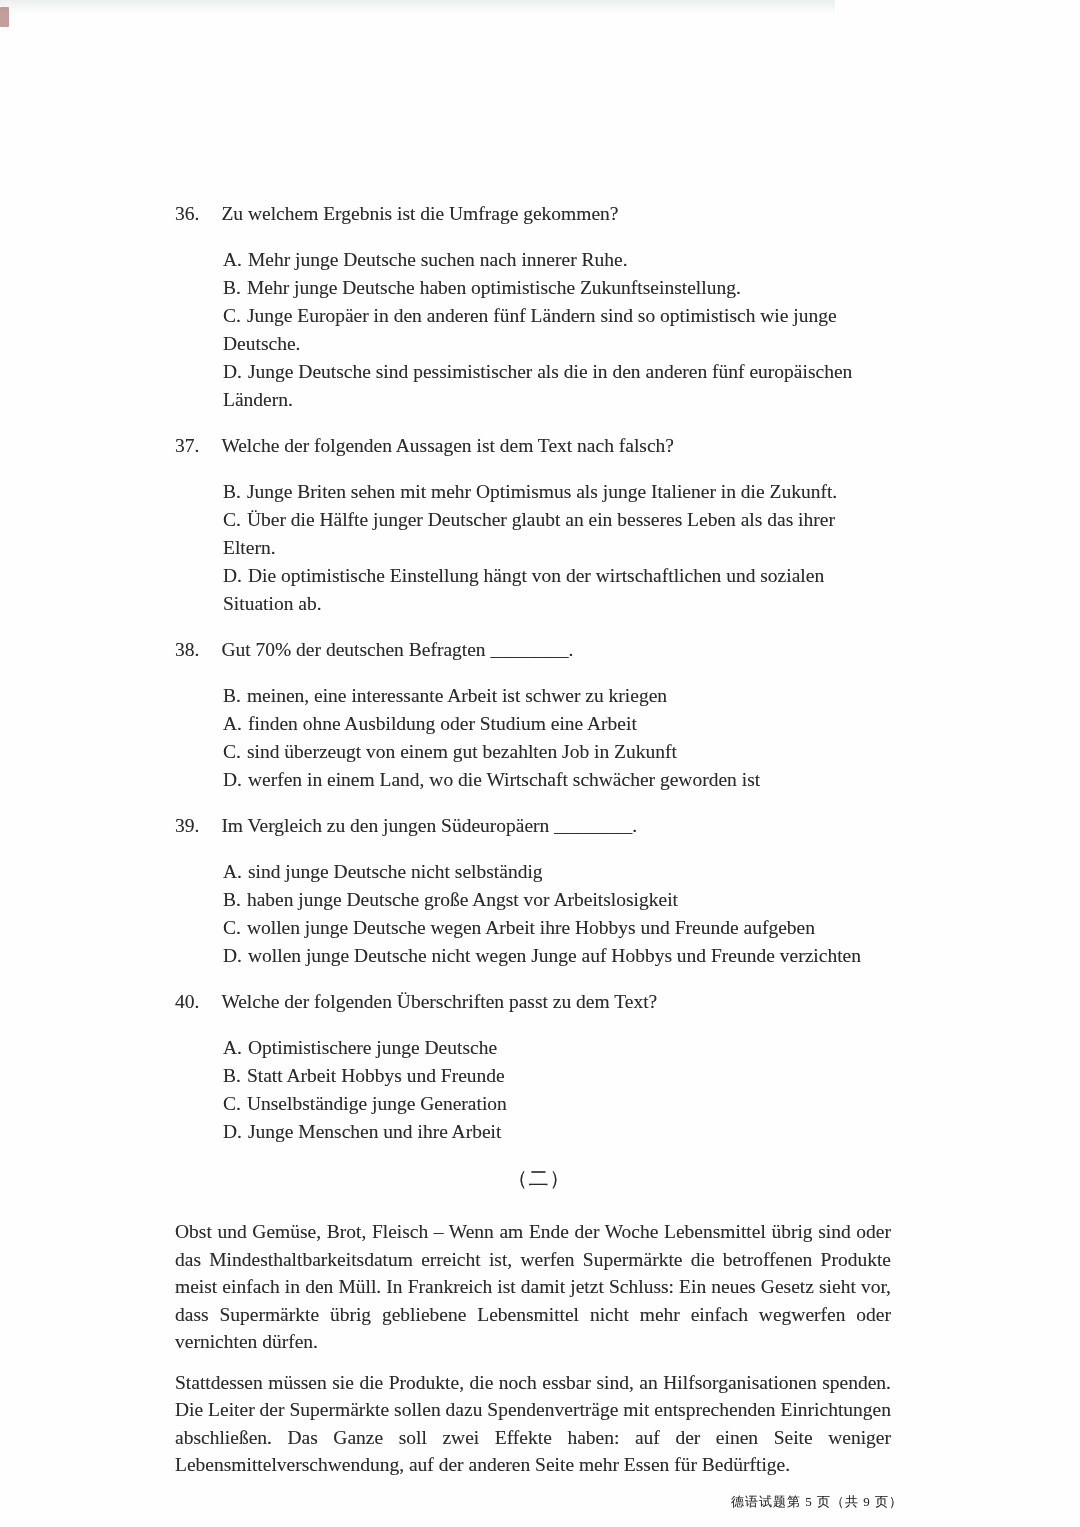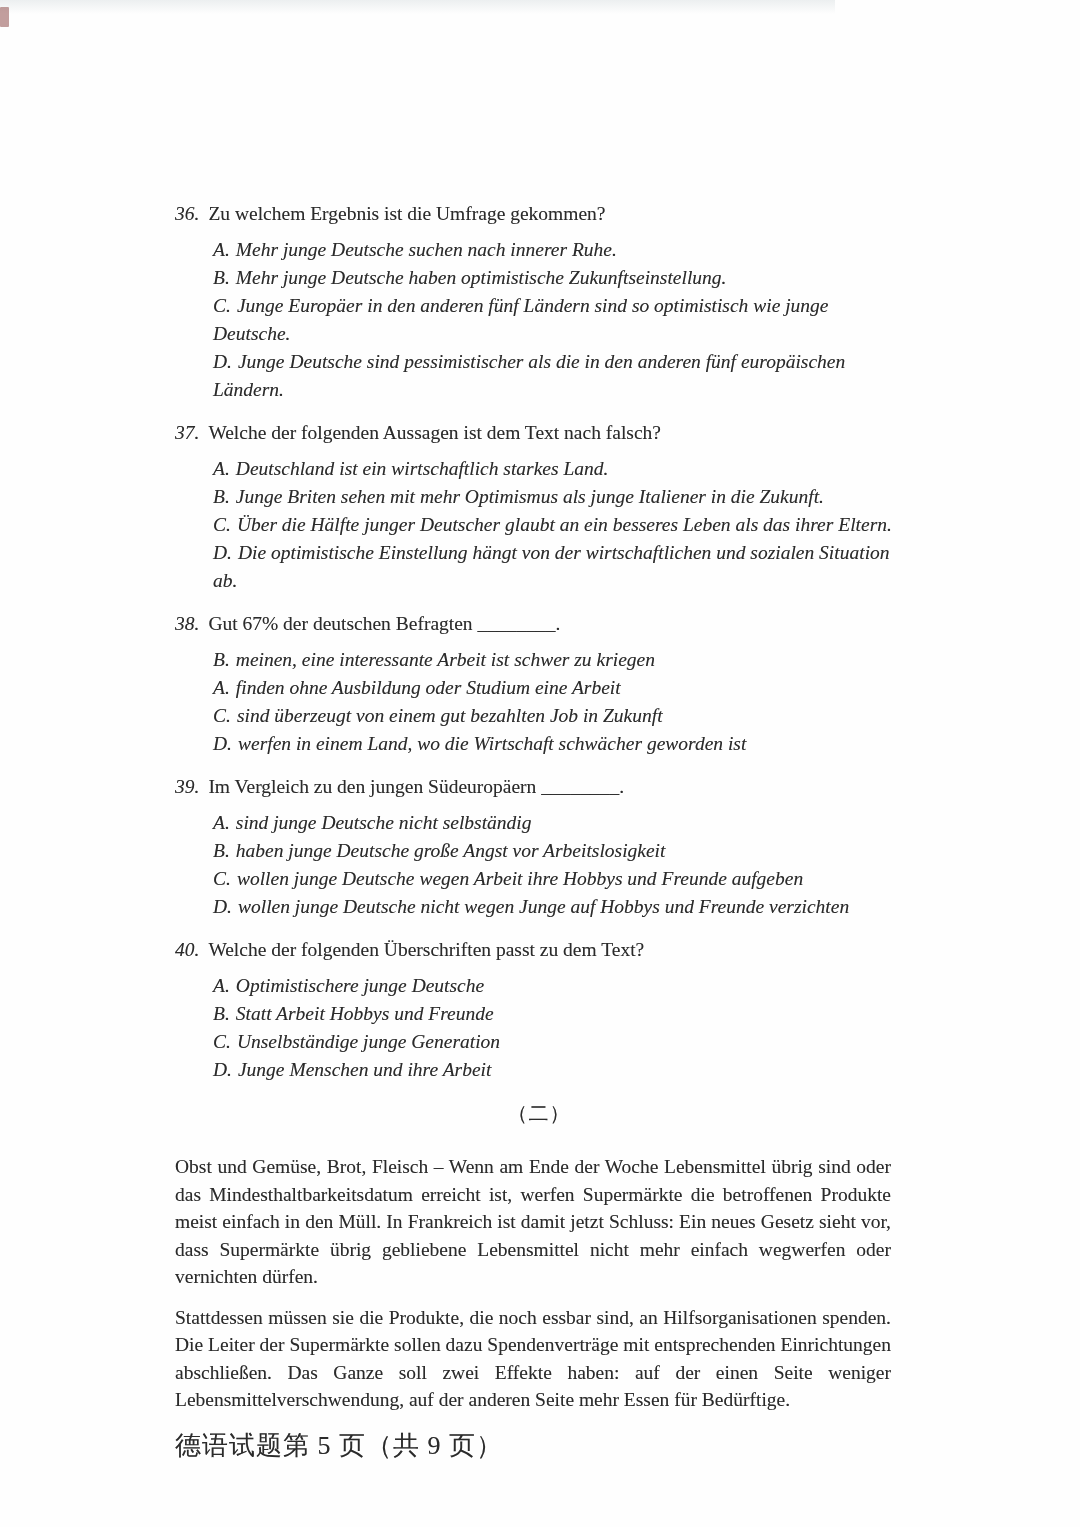--- a/index.html
+++ b/index.html
@@ -40,51 +40,49 @@
     font-size: 19.5px;
     text-shadow: 0 0 0.6px rgba(40,40,40,0.35);
   }
   .question {
     margin: 0 0 15px 0;
   }
   .stem {
     line-height: 28px;
   }
   .q-num {
-    margin-right: 9px;
-    font-style: italic;
+    margin-right: 22px;
   }
   .options {
     list-style: none;
-    margin: 8px;
+    margin: 18px;
     padding: 0 0 0 30px;
-    font-style: italic;
   }
   .options li {
     line-height: 28px;
   }
   .opt-label {
     margin-right: 6px;
   }
   .section-marker {
     text-align: center;
     line-height: 28px;
     margin: 8px 0 26px 0;
     font-size: 20px;
     letter-spacing: 1px;
   }
   .para {
     text-align: justify;
     line-height: 27.5px;
     margin: 0 12px 13px 0;
   }
   .footer {
-    text-align: left;
+    text-align: right;
     margin-top: 14px;
-    font-size: 26px;
+    font-size: 13px;
     letter-spacing: 1px;
   }
 </style>
 </head>
 <body>
 
 <div class="top-strip"></div>
 <div class="corner-mark"></div>
 
 <main class="content">
@@ -99,30 +97,29 @@
       <li><span class="opt-label">C.</span><span>Junge Europäer in den anderen fünf Ländern sind so optimistisch wie junge Deutsche.</span></li>
       <li><span class="opt-label">D.</span><span>Junge Deutsche sind pessimistischer als die in den anderen fünf europäischen Ländern.</span></li>
     </ul>
   </section>
 
   <section class="question">
     <div class="stem">
       <span class="q-num">37.</span><span>Welche der folgenden Aussagen ist dem Text nach falsch?</span>
     </div>
     <ul class="options">
-      <li><span class="opt-label">A.</span><span>Deutschland ist ein wirtschaftlich starkes Land.</span></li>
       <li><span class="opt-label">B.</span><span>Junge Briten sehen mit mehr Optimismus als junge Italiener in die Zukunft.</span></li>
       <li><span class="opt-label">C.</span><span>Über die Hälfte junger Deutscher glaubt an ein besseres Leben als das ihrer Eltern.</span></li>
       <li><span class="opt-label">D.</span><span>Die optimistische Einstellung hängt von der wirtschaftlichen und sozialen Situation ab.</span></li>
     </ul>
   </section>
 
   <section class="question">
     <div class="stem">
-      <span class="q-num">38.</span><span>Gut 67% der deutschen Befragten ________.</span>
+      <span class="q-num">38.</span><span>Gut 70% der deutschen Befragten ________.</span>
     </div>
     <ul class="options">
       <li><span class="opt-label">B.</span><span>meinen, eine interessante Arbeit ist schwer zu kriegen</span></li>
       <li><span class="opt-label">A.</span><span>finden ohne Ausbildung oder Studium eine Arbeit</span></li>
       <li><span class="opt-label">C.</span><span>sind überzeugt von einem gut bezahlten Job in Zukunft</span></li>
       <li><span class="opt-label">D.</span><span>werfen in einem Land, wo die Wirtschaft schwächer geworden ist</span></li>
     </ul>
   </section>
 
   <section class="question">

